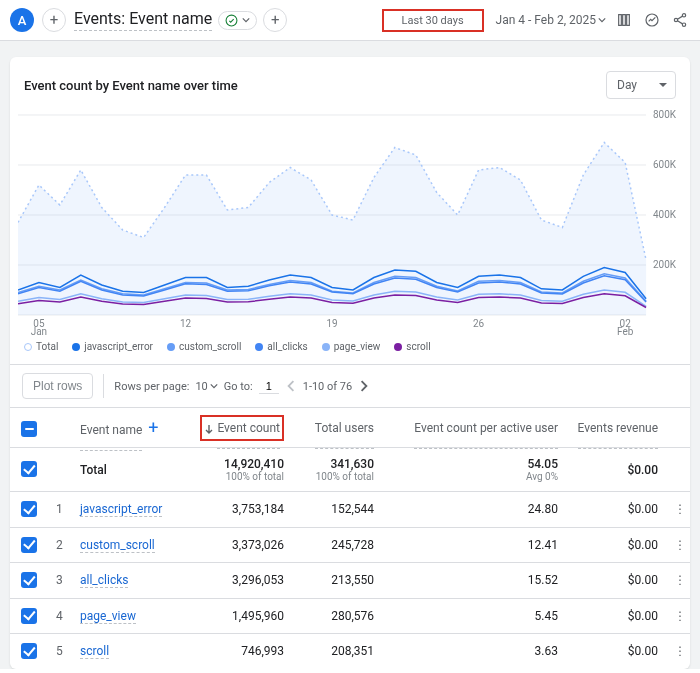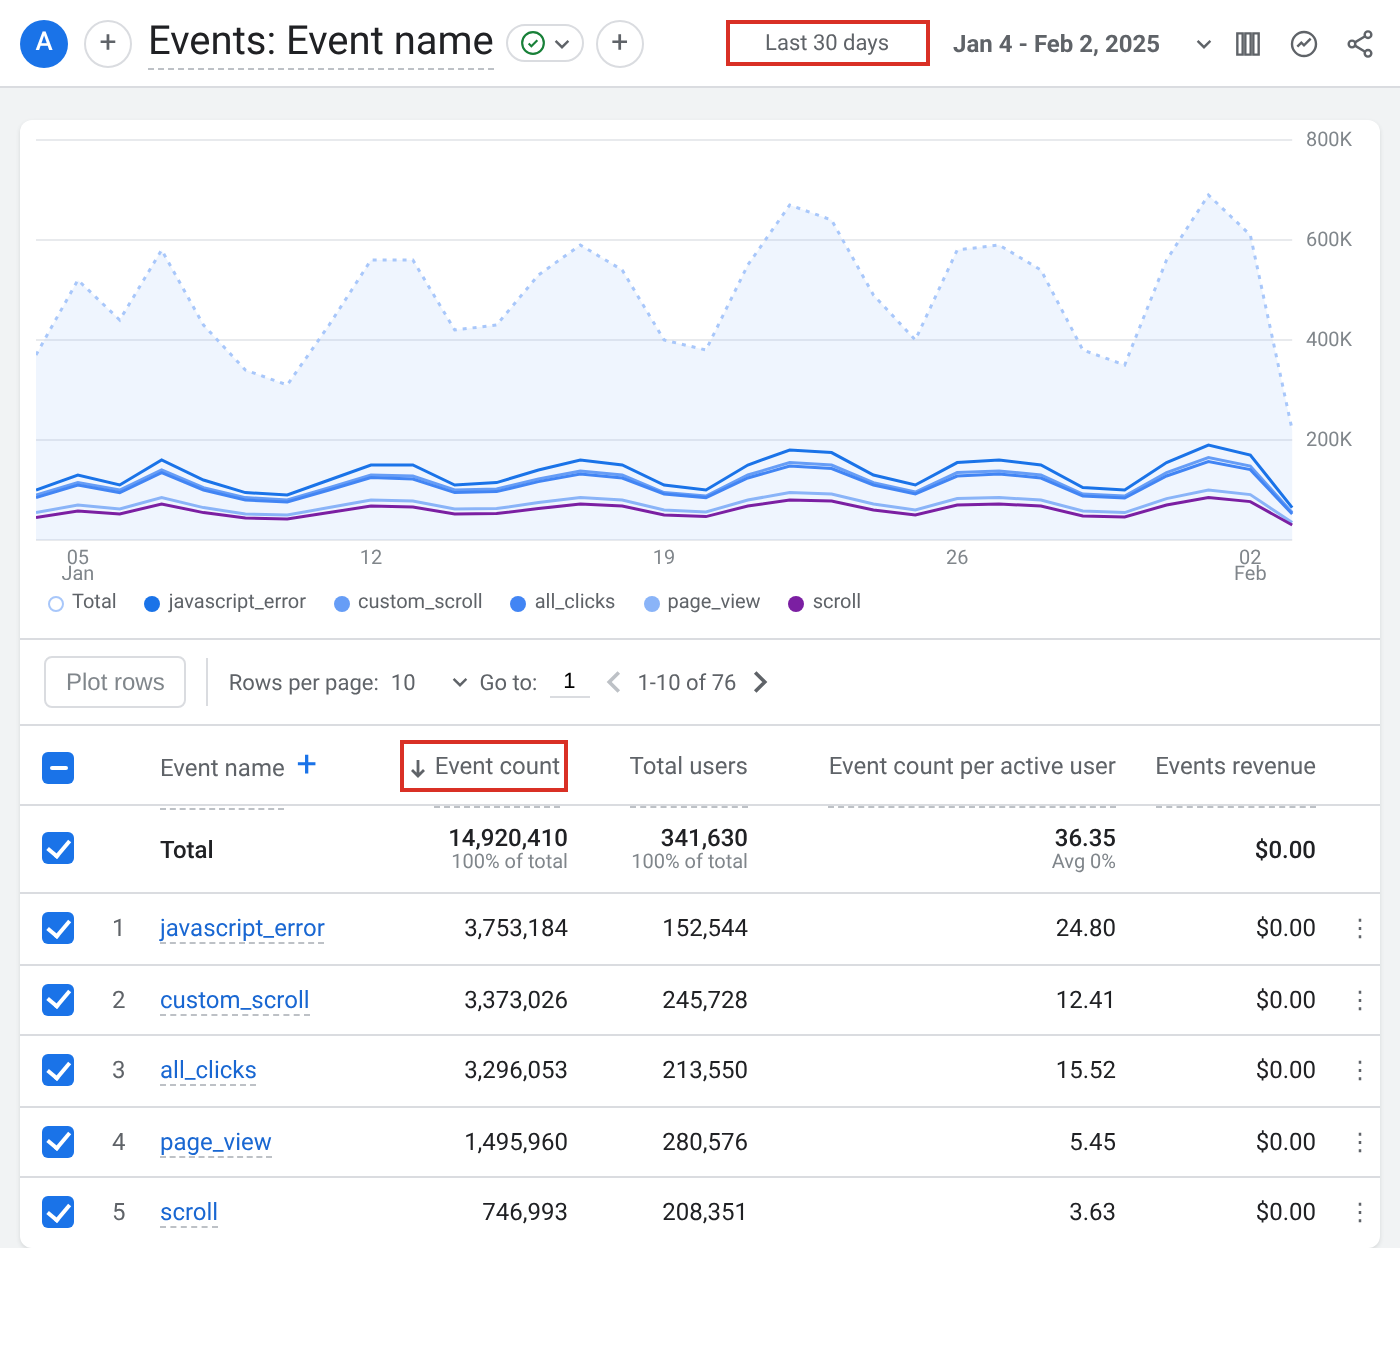--- a/index.html
+++ b/index.html
@@ -34,35 +34,35 @@
     display:flex;align-items:center;justify-content:center;font-size:13px;
   }
   .circ-btn{
     width:24px;height:24px;border-radius:50%;
     border:1px solid var(--grey-200);display:flex;align-items:center;
     justify-content:center;color:var(--grey-600);cursor:pointer;
     background:#fff;font-size:15px;line-height:1;
   }
   .title-wrap{display:flex;align-items:center;gap:6px;}
   .page-title{
-    font-size:20px;font-weight:400;color:var(--text);
+    font-size:16px;font-weight:400;color:var(--text);
     border-bottom:1px dashed var(--grey-300);padding-bottom:2px;
   }
   .status-pill{
     display:flex;align-items:center;gap:4px;
     border:1px solid var(--grey-200);border-radius:12px;
     padding:2px 6px;color:#188038;font-size:11px;cursor:pointer;
   }
   .flex-spacer{flex:1;}
   .date-range-label{
     font-size:11px;color:var(--grey-600);
     border:2px solid var(--red);padding:3px 18px;
   }
   .date-range-value{font-size:12px;color:var(--grey-600);margin-left:4px;
-    cursor:pointer;display:flex;align-items:center;gap:18px;font-weight:bold;}
+    cursor:pointer;display:flex;align-items:center;gap:2px;}
   .icon-btn{width:20px;height:20px;display:flex;align-items:center;
     justify-content:center;color:var(--grey-600);cursor:pointer;}
   svg{display:block;}
 
   .content{background:var(--grey-50);padding:16px 10px 0;}
   .card{background:#fff;border-radius:6px;box-shadow:0 1px 2px rgba(60,64,67,.15);
     overflow:hidden;}
   .card-header{display:flex;align-items:center;padding:14px 14px 6px;}
   .card-title{font-size:13px;color:var(--text);font-weight:500;}
   .gran-select{margin-left:auto;border:1px solid var(--grey-200);
@@ -88,21 +88,21 @@
   .plot-rows-btn{border:1px solid var(--grey-200);border-radius:4px;
     padding:5px 10px;font-size:12px;color:var(--grey-400);cursor:pointer;background:#fff;}
   .tb-divider{width:1px;height:24px;background:var(--grey-200);margin:0 4px;}
   .search-wrap{display:flex;align-items:center;gap:6px;color:var(--grey-600);
     flex:1;}
   .search-wrap input{border:none;outline:none;font-size:12px;color:var(--text);
     width:100%;}
   .pager{display:flex;align-items:center;gap:6px;color:var(--grey-600);
     font-size:11px;}
   .pager .sel{border:none;font-size:11px;color:var(--grey-600);cursor:pointer;
-    display:flex;align-items:center;gap:18px;}
+    display:flex;align-items:center;gap:2px;}
   .pager input{width:20px;border:none;border-bottom:1px solid var(--grey-200);
     text-align:center;font-size:11px;outline:none;}
 
   table{width:100%;border-collapse:collapse;table-layout:fixed;}
   th,td{padding:9px 8px;font-size:12px;vertical-align:middle;border-top:1px solid var(--grey-200);}
   thead th{color:var(--grey-600);font-weight:400;white-space:nowrap;}
   thead th .hd{border-bottom:1px dashed var(--grey-300);padding-bottom:13px;
     cursor:pointer;margin-top:15px;}
   .col-cb{width:38px;text-align:center;}
   .col-idx{width:24px;color:var(--grey-600);}
@@ -168,20 +168,24 @@
         <circle cx="6" cy="12" r="2.5" fill="none" stroke="#5f6368" stroke-width="1.8"></circle>
         <circle cx="18" cy="19" r="2.5" fill="none" stroke="#5f6368" stroke-width="1.8"></circle>
         <path d="M8.2 10.8L15.8 6.2M8.2 13.2L15.8 17.8" stroke="#5f6368" stroke-width="1.8"></path>
       </svg>
   </div>
 </div>
 
 <div class="content">
   <div class="card">
 
+    <div class="card-header">
+      <span class="card-title">Event count by Event name over time</span>
+      <div class="gran-select">Day</div>
+    </div>
 
     <div class="chart-area">
       <svg viewBox="0 0 660 230" preserveAspectRatio="none">
         <g class="chart-grid">
           <line x1="0" y1="10" x2="630" y2="10"></line>
           <line x1="0" y1="60" x2="630" y2="60"></line>
           <line x1="0" y1="110" x2="630" y2="110"></line>
           <line x1="0" y1="160" x2="630" y2="160"></line>
           <line x1="0" y1="210" x2="630" y2="210"></line>
         </g>
@@ -299,21 +303,21 @@
           <th></th>
         </tr>
       </thead>
       <tbody id="tbody">
         <tr class="total-row">
           <td class="col-cb"><span class="cb checked"></span></td>
           <td></td>
           <td>Total</td>
           <td class="col-num"><span>14,920,410</span><span class="sub">100% of total</span></td>
           <td class="col-num"><span>341,630</span><span class="sub">100% of total</span></td>
-          <td class="col-num"><span>36.35</span><span class="sub">Avg 0%</span></td>
+          <td class="col-num"><span>54.05</span><span class="sub">Avg 0%</span></td>
           <td class="col-num"><span>$0.00</span></td>
           <td></td>
         </tr>
       <tr>
             <td class="col-cb"><span class="cb checked"></span></td>
             <td class="col-idx">1</td>
             <td><span class="event-link">javascript_error</span></td>
             <td class="col-num">3,753,184</td>
             <td class="col-num">152,544</td>
             <td class="col-num">24.80</td>

